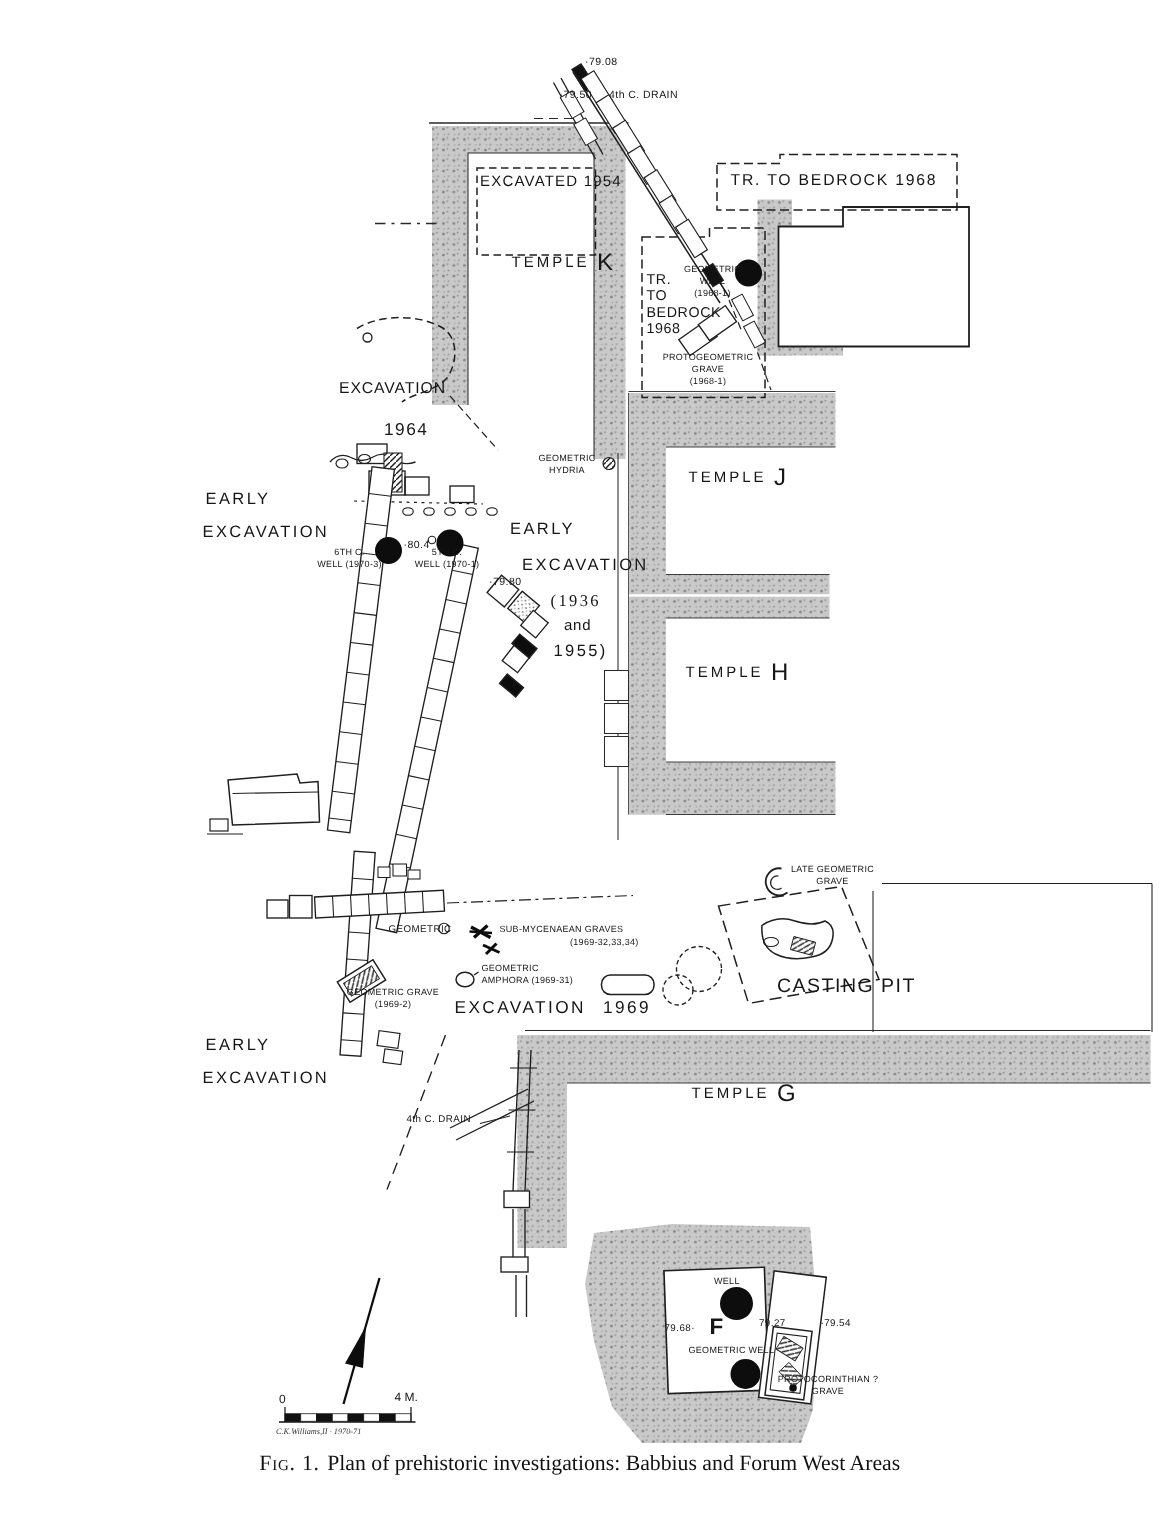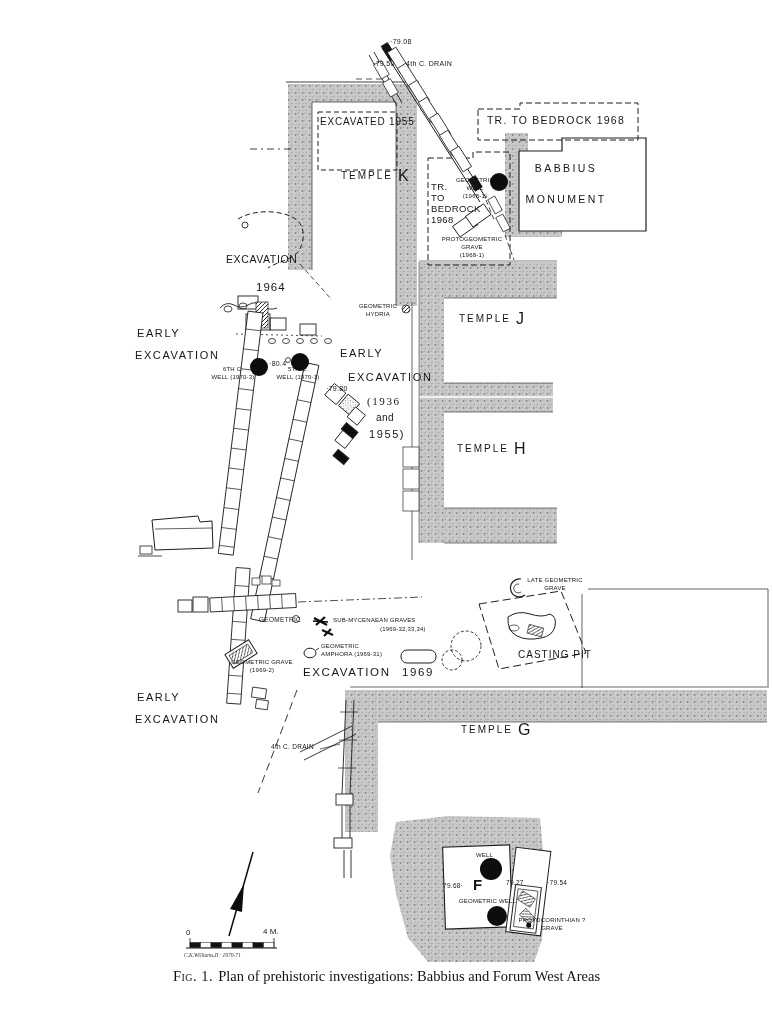--- a/index.html
+++ b/index.html
@@ -3,21 +3,21 @@
 <meta charset="utf-8">
 <style>
   html,body{margin:0;padding:0;background:#ffffff;}
   .page{position:relative;width:773px;height:1024px;background:#ffffff;overflow:hidden;
         font-family:"Liberation Sans",sans-serif;color:#161616;}
   svg{position:absolute;left:0;top:0;}
   .lbl{position:absolute;white-space:pre-line;color:#161616;z-index:5;}
   .t6 {font-size:6px;line-height:1.3;letter-spacing:.2px;}
   .t65{font-size:6.5px;line-height:1.3;letter-spacing:.3px;}
   .t7 {font-size:7px;line-height:1.2;letter-spacing:.3px;}
-  .t75{font-size:10px;line-height:1.2;letter-spacing:1px;}
+  .t75{font-size:13px;line-height:1.2;letter-spacing:1px;}
   .t8 {font-size:8px;line-height:1.2;}
   .t95{font-size:9.5px;line-height:1.15;letter-spacing:.4px;}
   .t10{font-size:10px;letter-spacing:.8px;}
   .t105{font-size:10.5px;letter-spacing:1.2px;}
   .t11{font-size:11px;letter-spacing:1.6px;}
   .t115{font-size:11.5px;letter-spacing:1.6px;}
   .ctr{text-align:center;}
   .temple{position:absolute;display:flex;align-items:flex-end;z-index:5;}
   .temple .tw{font-size:10px;letter-spacing:2px;padding-bottom:2px;}
   .temple .tl{font-size:16px;margin-left:5px;line-height:.85;}
@@ -324,24 +324,22 @@
     <rect x="253" y="942.5" width="10.5" height="5" fill="#111" stroke-width="0.5"></rect>
     <rect x="263.5" y="942.5" width="10.5" height="5" fill="#fff" stroke-width="0.5"></rect>
     <line x1="190" y1="938" x2="190" y2="948" stroke-width="0.8"></line>
     <line x1="274" y1="938" x2="274" y2="948" stroke-width="0.8"></line>
   </g>
 </svg>
 
 <div class="lbl t7" style="left:390px;top:38px;">·79.08</div>
 <div class="lbl t7" style="left:373px;top:60px;">·79.50</div>
 <div class="lbl t7" style="left:406px;top:60px;">4th C. DRAIN</div>
-<div class="lbl t10" style="left:320px;top:116px;">EXCAVATED 1955</div>
+<div class="lbl t10" style="left:320px;top:116px;">EXCAVATED 1954</div>
 <div class="lbl t105" style="left:487px;top:114px;">TR. TO BEDROCK 1968</div>
-<div class="lbl t105 ctr babbius" style="left:522px;top:153px;width:88px;">BABBIUS
-MONUMENT</div>
 <div class="lbl t95" style="left:431px;top:182px;">TR.
 TO
 BEDROCK
 1968</div>
 <div class="lbl t6 ctr" style="left:446px;top:177px;width:58px;">GEOMETRIC
 WELL
 (1968-1)</div>
 <div class="lbl t6 ctr" style="left:438px;top:236px;width:68px;">PROTOGEOMETRIC
 GRAVE
 (1968-1)</div>

